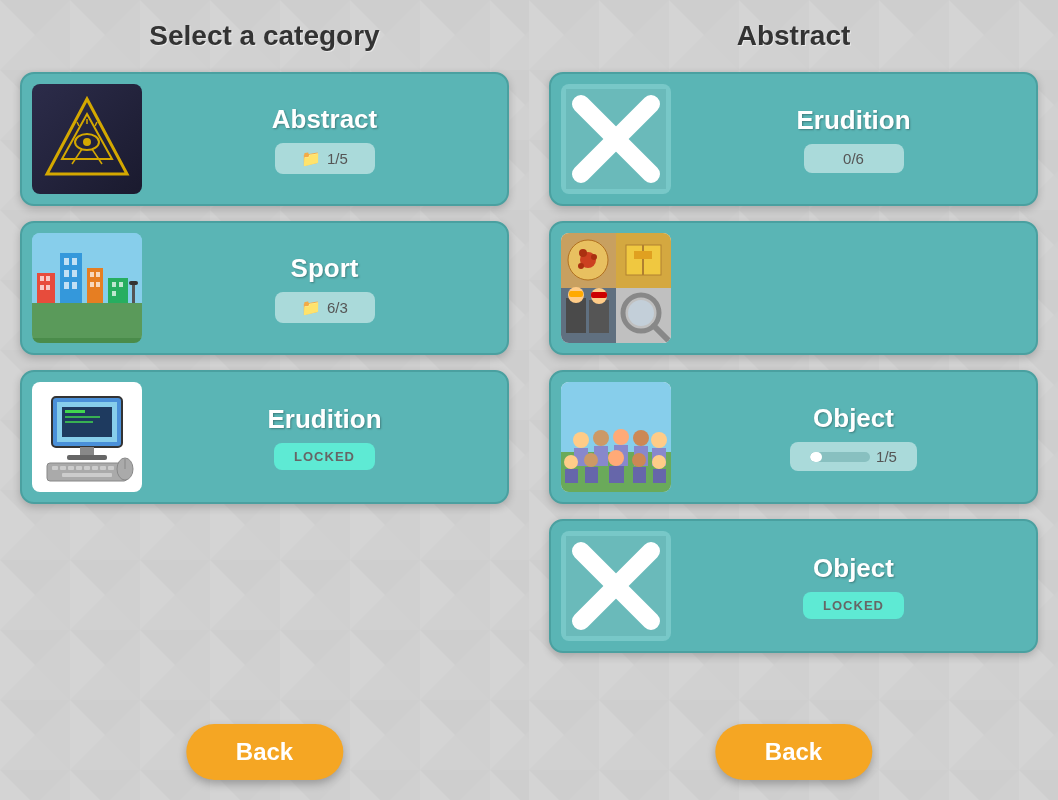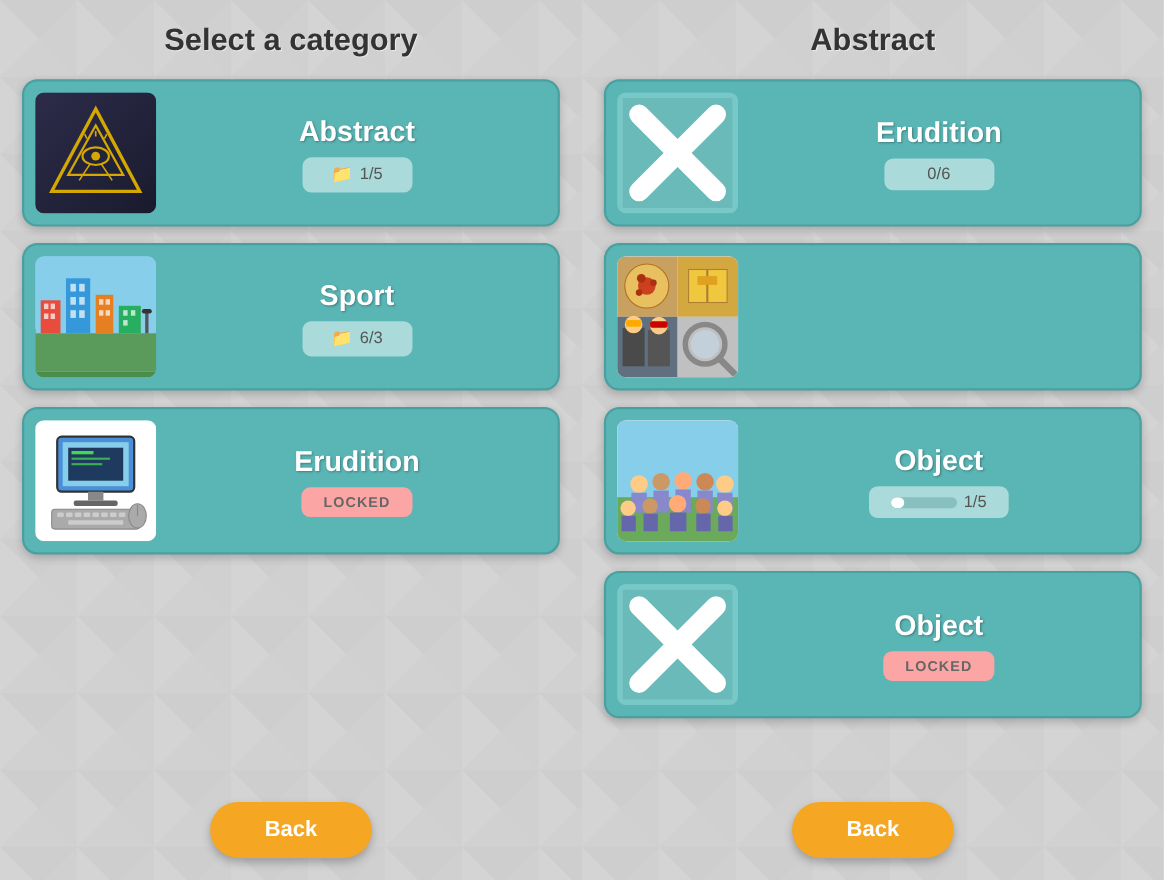--- a/index.html
+++ b/index.html
@@ -117,40 +117,40 @@
       font-size: 15px;
       color: #555;
       display: flex;
       align-items: center;
       gap: 6px;
       min-width: 100px;
       justify-content: center;
     }
 
     .card-badge.locked {
-      background: #fca5a5;
+      background: #5eead4;
       font-weight: bold;
       letter-spacing: 1px;
       color: #666;
       font-size: 13px;
     }
 
     .folder-icon {
       font-size: 16px;
       color: #7bb;
     }
 
     .back-button {
       position: absolute;
       bottom: 20px;
       left: 50%;
       transform: translateX(-50%);
       background: #f5a623;
       color: white;
-      font-size: 20px;
+      font-size: 24px;
       font-weight: bold;
       padding: 14px 50px;
       border-radius: 30px;
       border: none;
       cursor: pointer;
       box-shadow: 0 4px 8px rgba(0,0,0,0.25);
       z-index: 2;
     }
 
     

